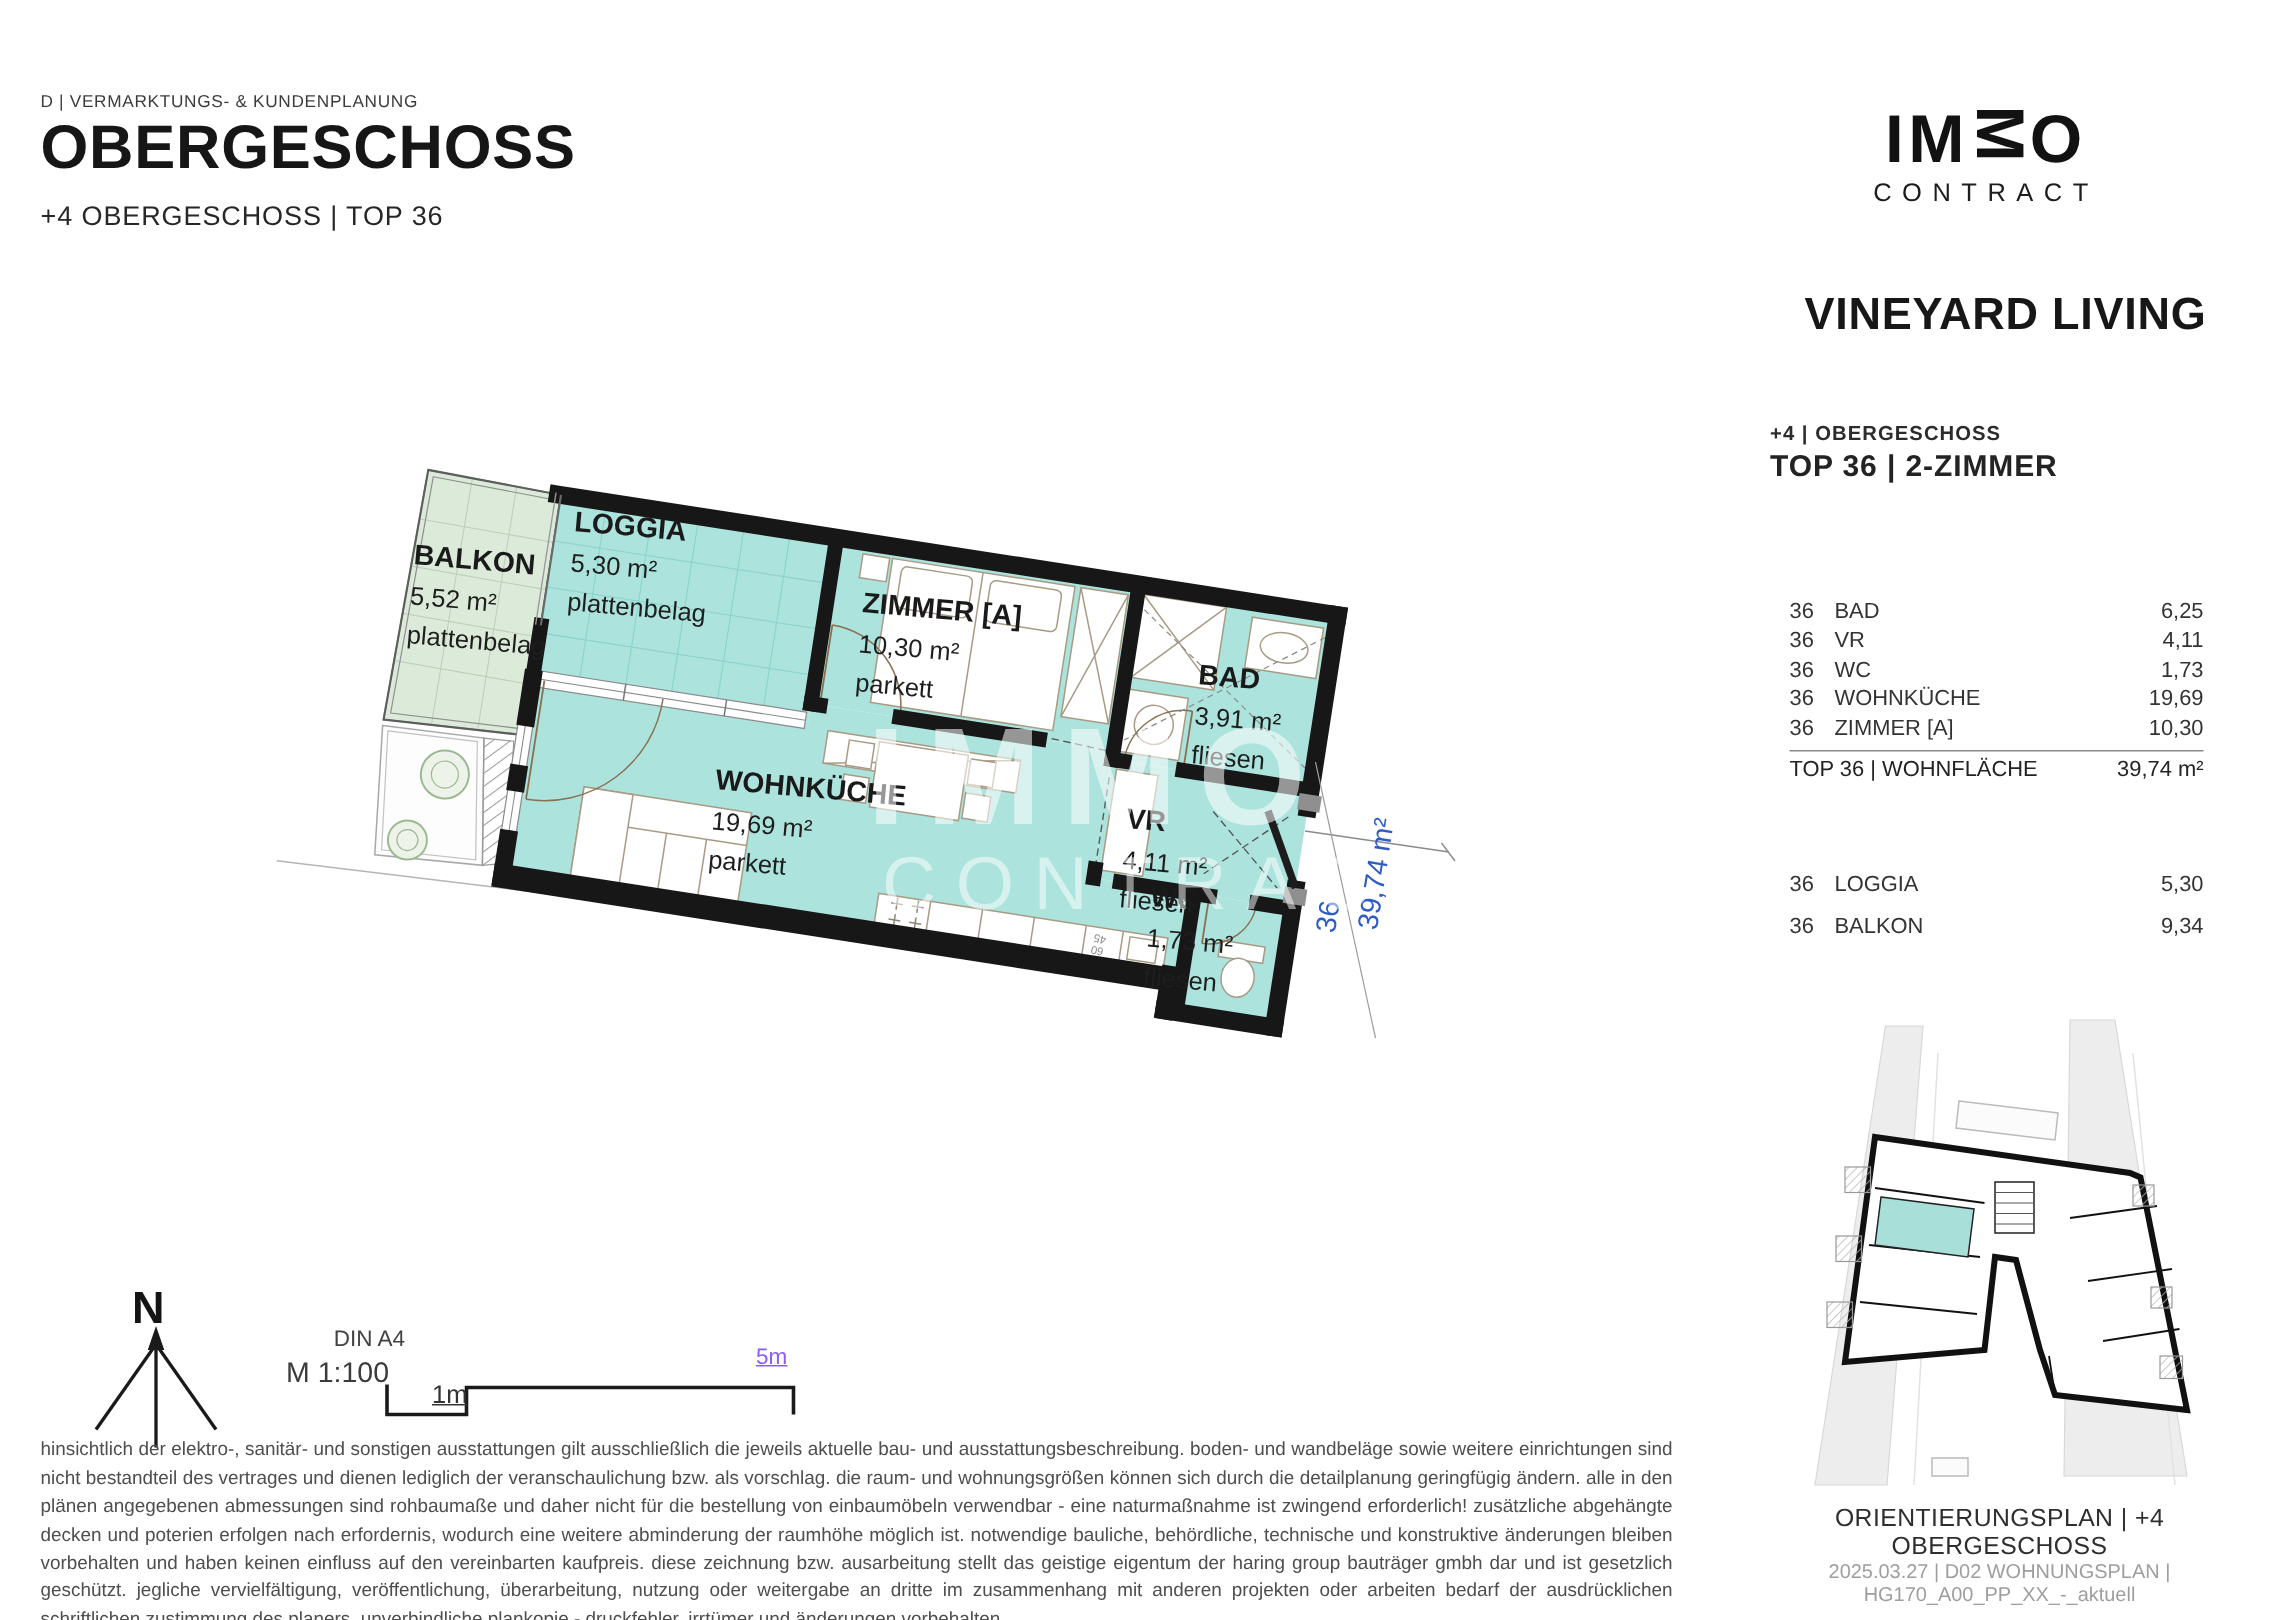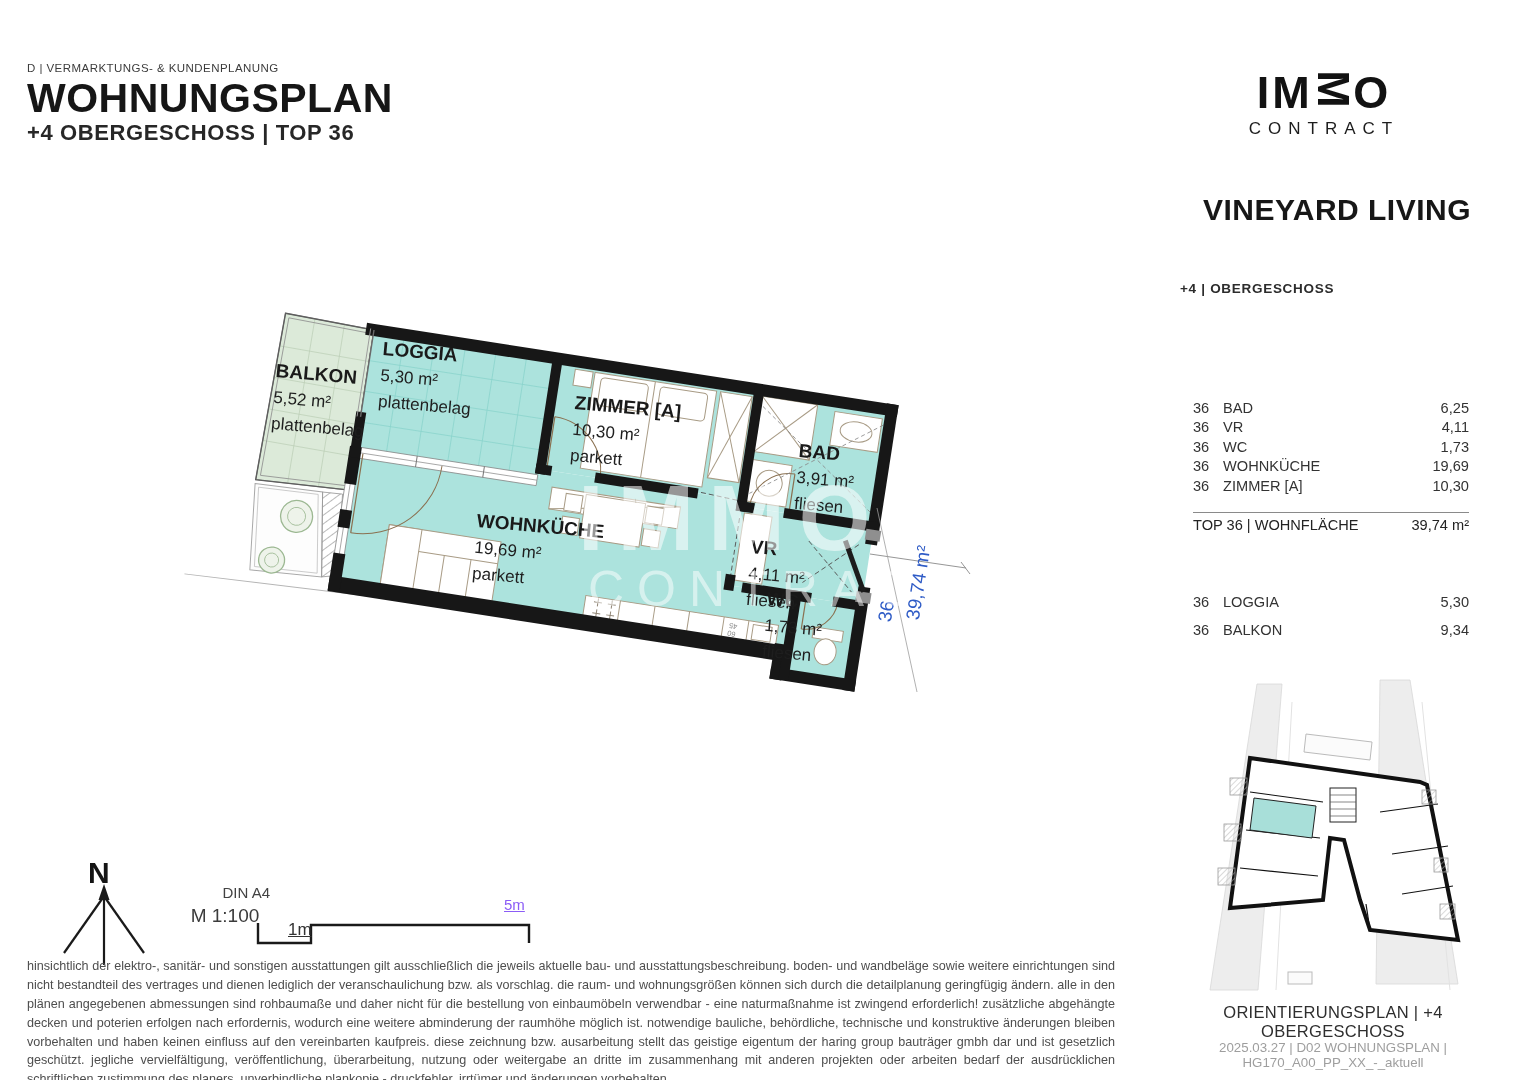--- a/index.html
+++ b/index.html
@@ -3,40 +3,40 @@
 <meta charset="utf-8">
 <style>
   * { margin:0; padding:0; box-sizing:border-box; }
   html,body { width:1527px; height:1080px; }
   body { position:relative; background:#ffffff; font-family:"Liberation Sans", sans-serif; overflow:hidden; color:#1b1b1b; }
 
   
   .hdr { position:absolute; left:27px; top:62px; }
   .hdr-cat { font-size:11.5px; letter-spacing:.45px; color:#3c3c3c; }
   .hdr-title { font-size:41px; font-weight:700; letter-spacing:.5px; color:#161616; margin-top:3px; line-height:1.05; }
-  .hdr-sub { font-size:22px; font-weight:700; letter-spacing:.6px; color:#272727; margin-top:0; }
+  .hdr-sub { font-size:18px; font-weight:400; letter-spacing:.6px; color:#272727; margin-top:14px; }
 
   
   .logo { position:absolute; left:1232px; top:70px; width:184px; text-align:center; }
   .logo-row { font-size:45px; font-weight:800; letter-spacing:3px; color:#121212; line-height:1; }
   .logo-m2 { display:inline-block; transform:rotate(90deg) translateX(-2px); }
   .logo-sub { font-size:17px; font-weight:400; letter-spacing:7px; color:#1d1d1d; margin-top:4px; }
   .project { position:absolute; left:1184px; top:193px; width:306px; text-align:center; font-size:30px; font-weight:800; letter-spacing:.5px; color:#171717; }
 
   .unitblock { position:absolute; left:1180px; top:281px; width:306px; text-align:left; }
   .unit-floor { font-size:13.5px; font-weight:600; letter-spacing:.7px; color:#2c2c2c; }
   .unit-top { font-size:20px; font-weight:600; letter-spacing:.6px; color:#232323; margin-top:4px; }
 
   
   .atable { position:absolute; left:1193px; top:399px; width:276px; font-size:14.6px; color:#333; }
   .arow { display:flex; line-height:19.4px; }
   .arow .no { width:30px; }
   .arow .rm { flex:1; }
   .arow .vl { width:60px; text-align:right; }
-  .atotal { border-top:1.5px solid #8a8a8a; margin-top:16px; padding-top:4px; display:flex; color:#232323; }
+  .atotal { border-top:1.5px solid #8a8a8a; margin-top:4px; padding-top:4px; display:flex; color:#232323; }
   .atotal .tl { flex:1; }
   .outdoor { margin-top:56px; }
   .outdoor .arow { line-height:27.5px; }
 
   
   .room-label { position:absolute; transform:rotate(5deg); transform-origin:0 0; line-height:26.5px; white-space:nowrap; z-index:4; }
   .room-label .rn { font-size:19px; font-weight:700; color:#1a1a1a; }
   .room-label .rd { font-size:17px; color:#1e1e1e; }
 
   .dim-blue { position:absolute; font-size:19px; color:#2e5bc6; transform-origin:0 0; transform:rotate(-81deg); white-space:nowrap; z-index:4; }
@@ -59,32 +59,33 @@
   .ofooter { position:absolute; left:1150px; top:1040px; width:366px; text-align:center; font-size:13.3px; color:#9e9e9e; }
 
   svg { position:absolute; }
   svg text { font-family:"Liberation Sans", sans-serif; }
 </style>
 </head>
 <body>
 
 <div class="hdr">
   <div class="hdr-cat">D | VERMARKTUNGS- &amp; KUNDENPLANUNG</div>
-  <div class="hdr-title">WOHNUNGSPLAN</div>
+  <div class="hdr-title">OBERGESCHOSS</div>
   <div class="hdr-sub">+4 OBERGESCHOSS | TOP 36</div>
 </div>
 
 <div class="logo">
   <div class="logo-row"><span>IM</span><span class="logo-m2">M</span><span>O</span></div>
   <div class="logo-sub">CONTRACT</div>
 </div>
 <div class="project">VINEYARD LIVING</div>
 
 <div class="unitblock">
   <div class="unit-floor">+4 | OBERGESCHOSS</div>
+  <div class="unit-top">TOP 36 | 2-ZIMMER</div>
 </div>
 
 <div class="atable">
   <div class="arow">
       <span class="no">36</span>
       <span class="rm">BAD</span>
       <span class="vl">6,25</span>
     </div>
   <div class="arow">
       <span class="no">36</span>

